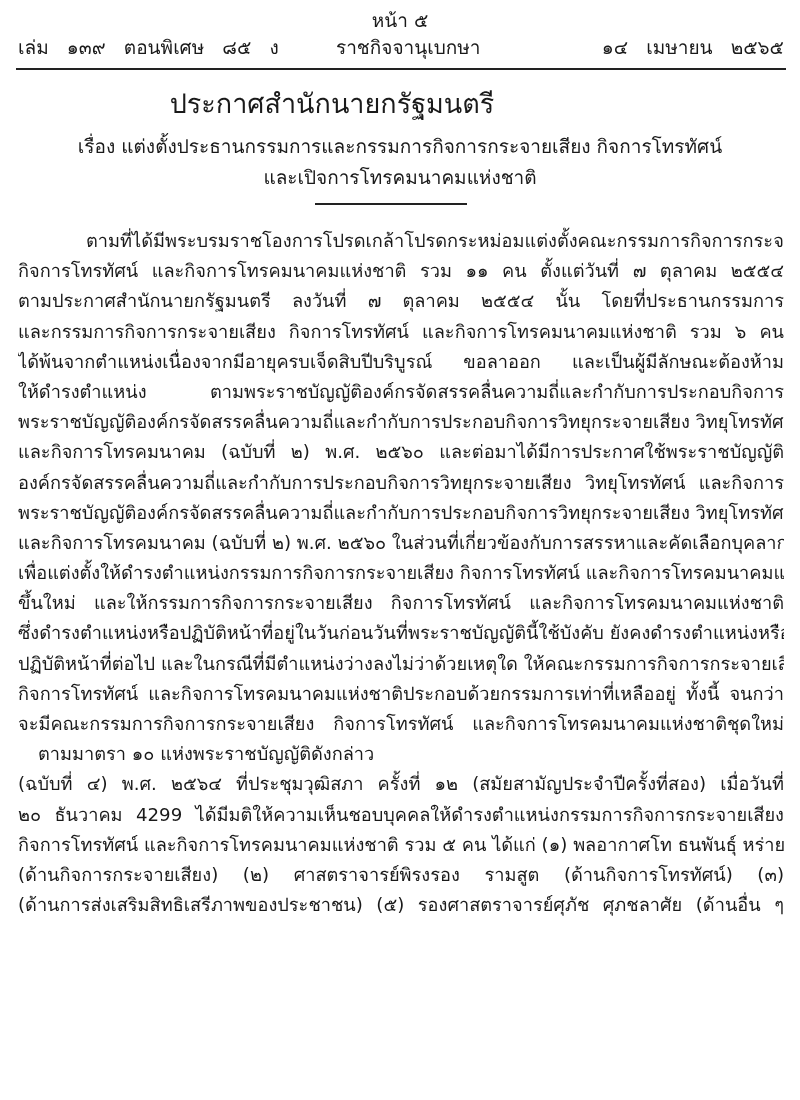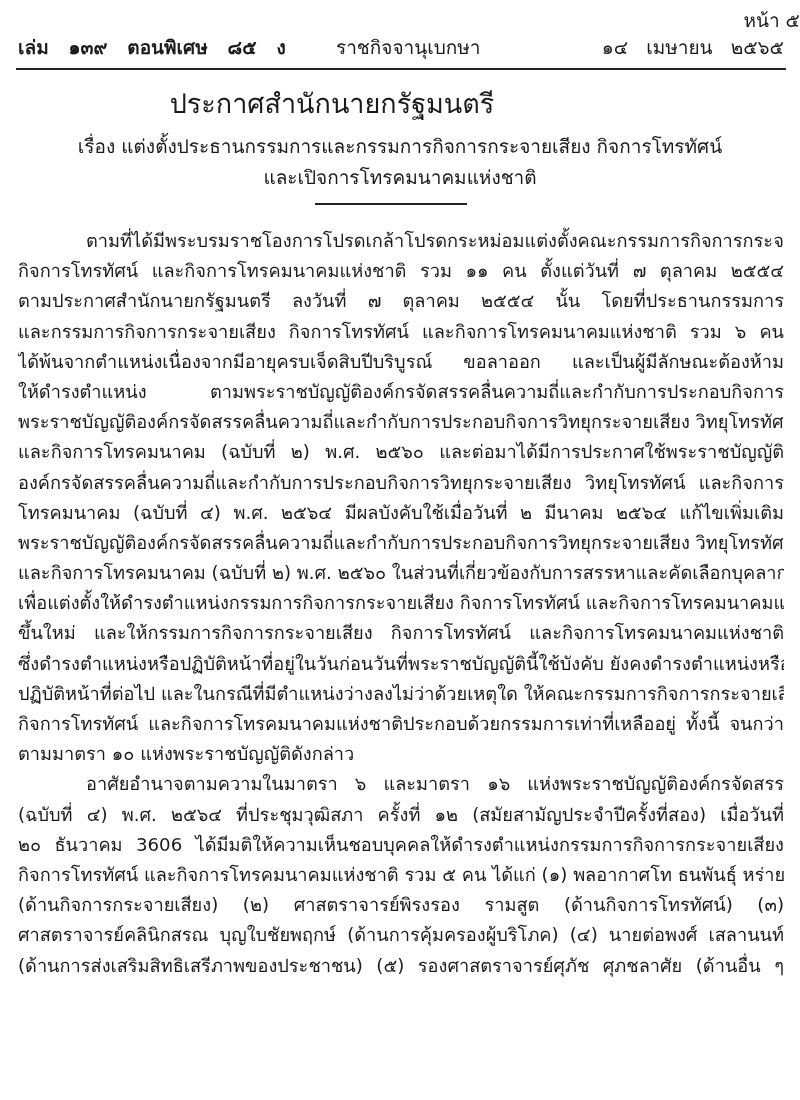--- a/index.html
+++ b/index.html
@@ -2,28 +2,28 @@
 <html><head>
 <meta charset="utf-8">
 <style>
   html, body { margin: 0; padding: 0; background: #ffffff; }
   body {
     width: 800px; height: 1100px; overflow: hidden; position: relative;
     font-family: "DejaVu Sans", "Liberation Sans", sans-serif;
     color: #1a1a1a;
   }
   .page-no {
-    position: absolute; top: 8px; left: 0; width: 800px; text-align: right;
+    position: absolute; top: 8px; left: 0; width: 800px; text-align: center;
     font-size: 19px; line-height: 24px;
   }
   .header-row {
     position: absolute; top: 34px; left: 18px; width: 766px; height: 28px;
     font-size: 19px; line-height: 26px;
   }
-  .header-row .vol { position: absolute; left: 0; top: 0; white-space: pre; font-weight: bold; }
+  .header-row .vol { position: absolute; left: 0; top: 0; white-space: pre; }
   .header-row .gazette { position: absolute; left: 318px; top: 0; }
   .header-row .date { position: absolute; right: 0; top: 0; white-space: pre; margin-left: 15px; }
   .header-rule {
     position: absolute; top: 68px; left: 16px; width: 770px; height: 0;
     border-top: 2px solid #222;
   }
   .doc-title {
     position: absolute; top: 86px; left: 0; width: 664px; text-align: center;
     font-size: 27px; line-height: 36px;
   }
@@ -36,21 +36,21 @@
     border-top: 2px solid #222;
   }
   .body {
     position: absolute; top: 226px; left: 18px; width: 766px;
     font-size: 18.2px; line-height: 30.2px;
   }
   .body .line {
     display: block; height: 30.2px; white-space: nowrap;
     text-align: justify; text-align-last: justify; overflow: hidden;
   }
-  .body .line.last { text-align-last: left; }
+  .body .line.last { text-align-last: left; margin-left: 20px; }
   .body .line.indent { padding-left: 68px; }
 </style>
 </head>
 <body>
 
 <div class="page-no">หน้า   ๕</div>
 
 <div class="header-row">
   <span class="vol">เล่ม   ๑๓๙   ตอนพิเศษ   ๘๕   ง</span>
   <span class="gazette">ราชกิจจานุเบกษา</span>
@@ -68,29 +68,27 @@
 <div class="body">
   <span class="line indent">ตามที่ได้มีพระบรมราชโองการโปรดเกล้าโปรดกระหม่อมแต่งตั้งคณะกรรมการกิจการกระจายเสียง</span>
   <span class="line">กิจการโทรทัศน์ และกิจการโทรคมนาคมแห่งชาติ รวม ๑๑ คน ตั้งแต่วันที่ ๗ ตุลาคม ๒๕๕๔</span>
   <span class="line">ตามประกาศสำนักนายกรัฐมนตรี ลงวันที่ ๗ ตุลาคม ๒๕๕๔ นั้น โดยที่ประธานกรรมการ</span>
   <span class="line">และกรรมการกิจการกระจายเสียง กิจการโทรทัศน์ และกิจการโทรคมนาคมแห่งชาติ รวม ๖ คน</span>
   <span class="line">ได้พ้นจากตำแหน่งเนื่องจากมีอายุครบเจ็ดสิบปีบริบูรณ์ ขอลาออก และเป็นผู้มีลักษณะต้องห้าม</span>
   <span class="line">ให้ดำรงตำแหน่ง ตามพระราชบัญญัติองค์กรจัดสรรคลื่นความถี่และกำกับการประกอบกิจการ</span>
   <span class="line">พระราชบัญญัติองค์กรจัดสรรคลื่นความถี่และกำกับการประกอบกิจการวิทยุกระจายเสียง วิทยุโทรทัศน์</span>
   <span class="line">และกิจการโทรคมนาคม (ฉบับที่ ๒) พ.ศ. ๒๕๖๐ และต่อมาได้มีการประกาศใช้พระราชบัญญัติ</span>
   <span class="line">องค์กรจัดสรรคลื่นความถี่และกำกับการประกอบกิจการวิทยุกระจายเสียง วิทยุโทรทัศน์ และกิจการ</span>
-  <span class="line">โทรคมนาคม (ฉบับที่ ๔) พ.ศ. ๒๕๖๔ มีผลบังคับใช้เมื่อวันที่ ๒ มีนาคม ๒๕๖๔ แก้ไขเพิ่มเติม</span>
   <span class="line">พระราชบัญญัติองค์กรจัดสรรคลื่นความถี่และกำกับการประกอบกิจการวิทยุกระจายเสียง วิทยุโทรทัศน์</span>
   <span class="line">และกิจการโทรคมนาคม (ฉบับที่ ๒) พ.ศ. ๒๕๖๐ ในส่วนที่เกี่ยวข้องกับการสรรหาและคัดเลือกบุคลากร</span>
   <span class="line">เพื่อแต่งตั้งให้ดำรงตำแหน่งกรรมการกิจการกระจายเสียง กิจการโทรทัศน์ และกิจการโทรคมนาคมแห่งชาติ</span>
   <span class="line">ขึ้นใหม่ และให้กรรมการกิจการกระจายเสียง กิจการโทรทัศน์ และกิจการโทรคมนาคมแห่งชาติ</span>
   <span class="line">ซึ่งดำรงตำแหน่งหรือปฏิบัติหน้าที่อยู่ในวันก่อนวันที่พระราชบัญญัตินี้ใช้บังคับ ยังคงดำรงตำแหน่งหรือ</span>
   <span class="line">ปฏิบัติหน้าที่ต่อไป และในกรณีที่มีตำแหน่งว่างลงไม่ว่าด้วยเหตุใด ให้คณะกรรมการกิจการกระจายเสียง</span>
   <span class="line">กิจการโทรทัศน์ และกิจการโทรคมนาคมแห่งชาติประกอบด้วยกรรมการเท่าที่เหลืออยู่ ทั้งนี้ จนกว่า</span>
+  <span class="line">จะมีคณะกรรมการกิจการกระจายเสียง กิจการโทรทัศน์ และกิจการโทรคมนาคมแห่งชาติชุดใหม่</span>
   <span class="line last">ตามมาตรา ๑๐ แห่งพระราชบัญญัติดังกล่าว</span>
-  <span class="line indent">อาศัยอำนาจตามความในมาตรา ๖ และมาตรา ๑๖ แห่งพระราชบัญญัติองค์กรจัดสรร</span>
   <span class="line">(ฉบับที่ ๔) พ.ศ. ๒๕๖๔ ที่ประชุมวุฒิสภา ครั้งที่ ๑๒ (สมัยสามัญประจำปีครั้งที่สอง) เมื่อวันที่</span>
-  <span class="line">๒๐ ธันวาคม 3606 ได้มีมติให้ความเห็นชอบบุคคลให้ดำรงตำแหน่งกรรมการกิจการกระจายเสียง</span>
+  <span class="line">๒๐ ธันวาคม 4299 ได้มีมติให้ความเห็นชอบบุคคลให้ดำรงตำแหน่งกรรมการกิจการกระจายเสียง</span>
   <span class="line">กิจการโทรทัศน์ และกิจการโทรคมนาคมแห่งชาติ รวม ๕ คน ได้แก่ (๑) พลอากาศโท ธนพันธุ์ หร่ายเจริญ</span>
   <span class="line">(ด้านกิจการกระจายเสียง) (๒) ศาสตราจารย์พิรงรอง รามสูต (ด้านกิจการโทรทัศน์) (๓)</span>
-  <span class="line">ศาสตราจารย์คลินิกสรณ บุญใบชัยพฤกษ์ (ด้านการคุ้มครองผู้บริโภค) (๔) นายต่อพงศ์ เสลานนท์</span>
   <span class="line">(ด้านการส่งเสริมสิทธิเสรีภาพของประชาชน) (๕) รองศาสตราจารย์ศุภัช ศุภชลาศัย (ด้านอื่น ๆ</span>
 </div>
 
 </body></html>

